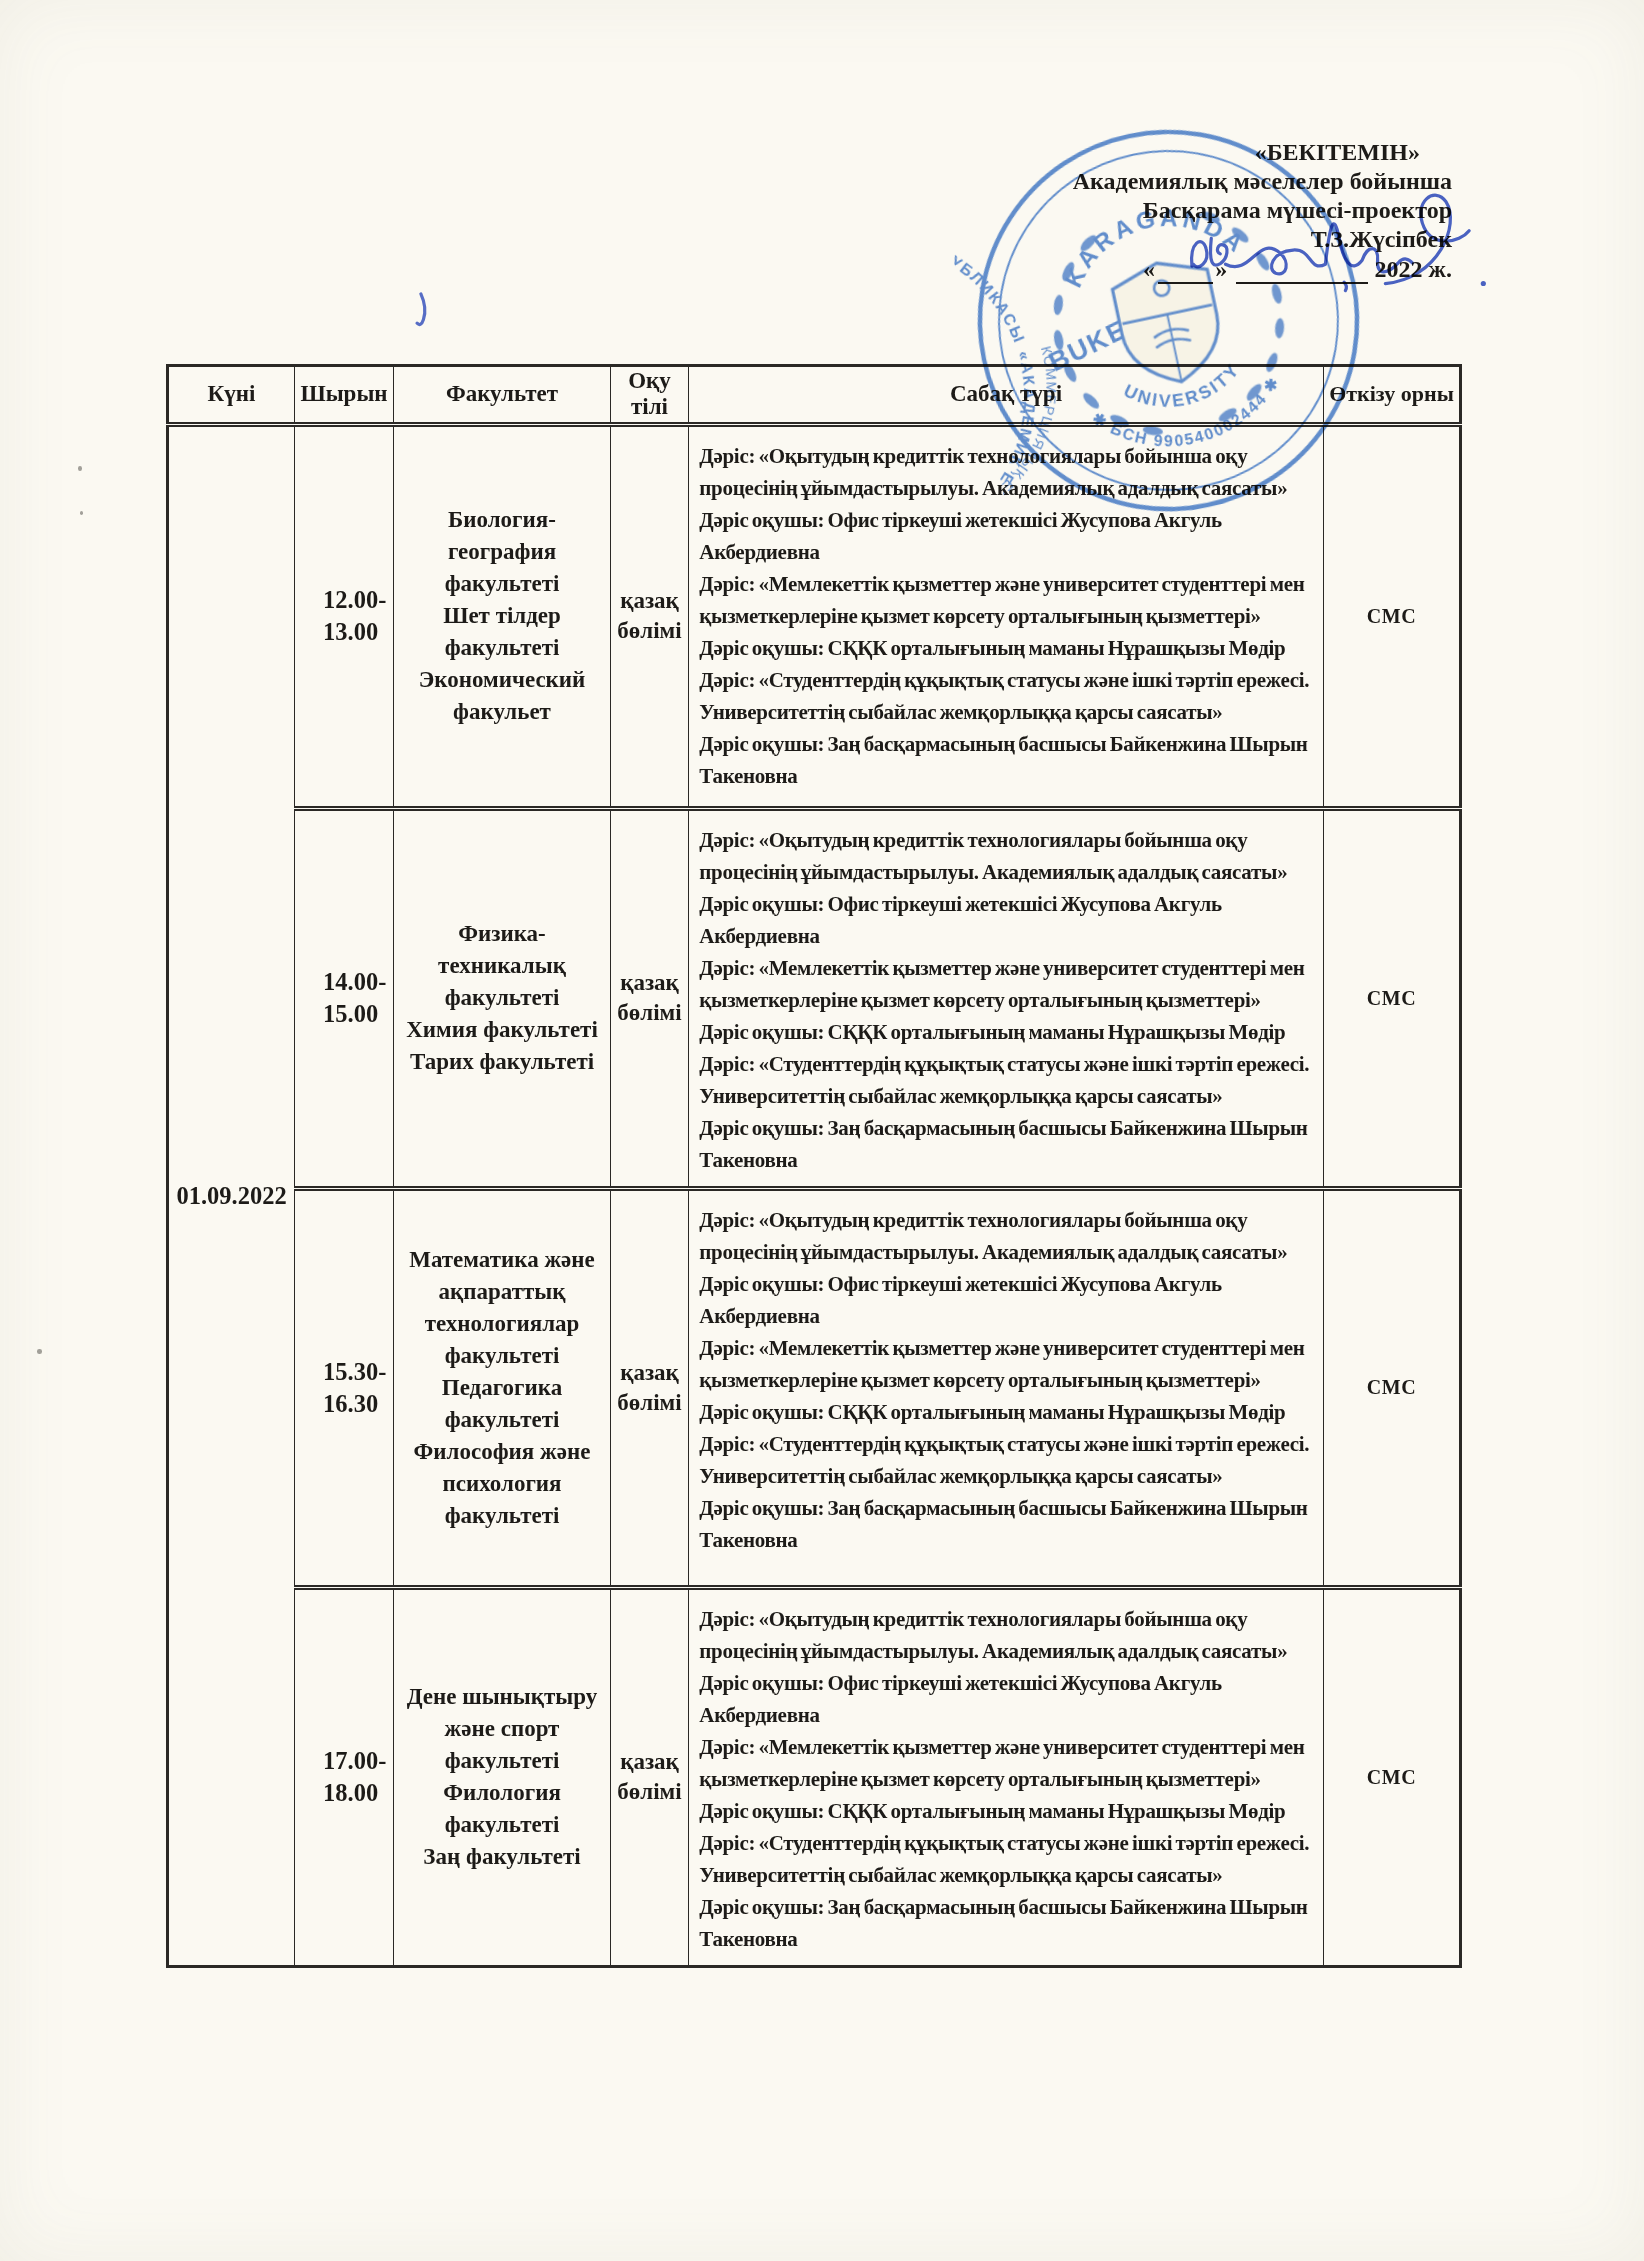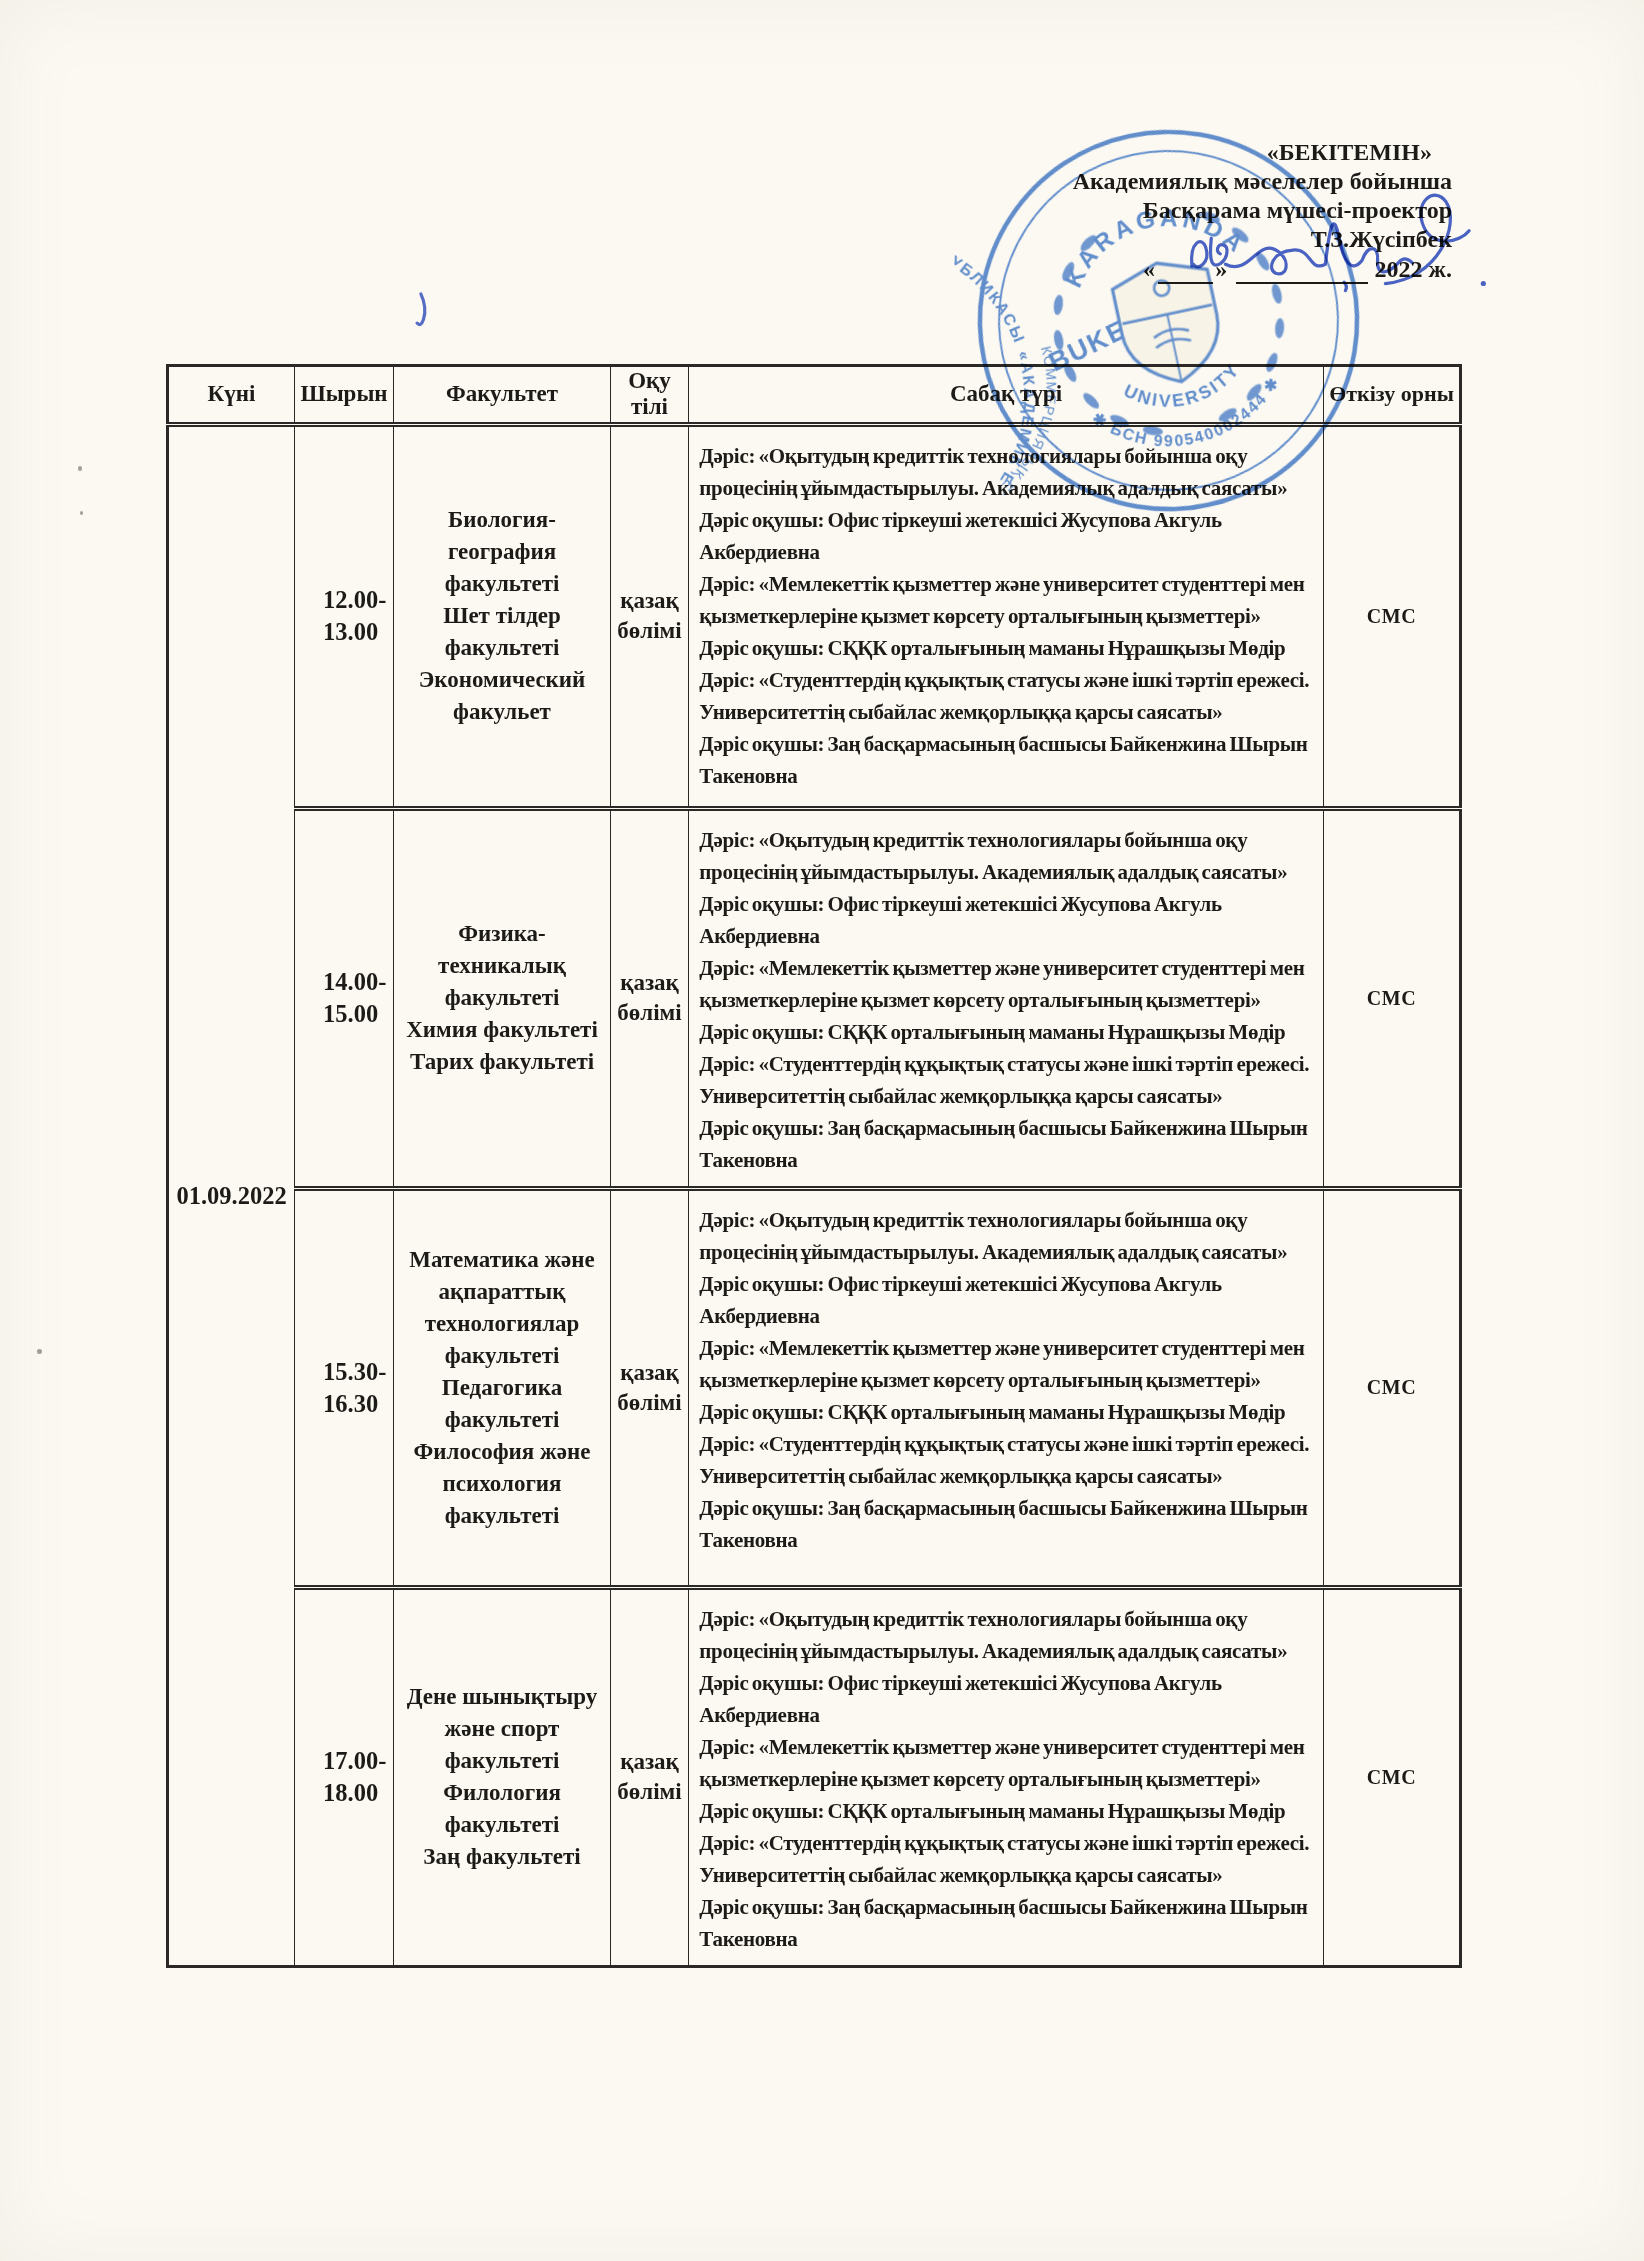--- a/index.html
+++ b/index.html
@@ -2,21 +2,21 @@
 <html style="font-size:10.3px"><head>
 <meta charset="utf-8">
 <style>
   html,body{margin:0;padding:0;background:#fbf9f2;}
   .page{position:relative;width:1645px;height:2261px;background:#fbf9f2;
         font-family:"Liberation Serif","DejaVu Serif",serif;color:#1d1b18;overflow:hidden;
         box-shadow:inset 0 0 77px rgba(120,110,90,.08);}
   
   .approval{position:absolute;top:138px;right:193px;text-align:right;
             font-weight:bold;font-size:24px;line-height:29px;white-space:nowrap;}
-  .approve-word{margin-right:20px;}
+  .approve-word{margin-right:32px;}
   .date-line{display:flex;justify-content:flex-end;align-items:flex-end;margin-top:1.3px;}
   .blank{display:inline-block;border-bottom:2.6px solid #1d1b18;height:22px;}
   .blank1{width:55px;margin:0 2.6px;}
   .blank2{width:132px;margin:0 6.4px 0 9px;}
   
   .doc-title{position:absolute;top:307px;left:0;width:1645px;text-align:center;
              font-weight:bold;font-size:26px;}
   
   table.schedule{position:absolute;left:166px;top:364px;width:1293px;
                  border-collapse:collapse;table-layout:fixed;

